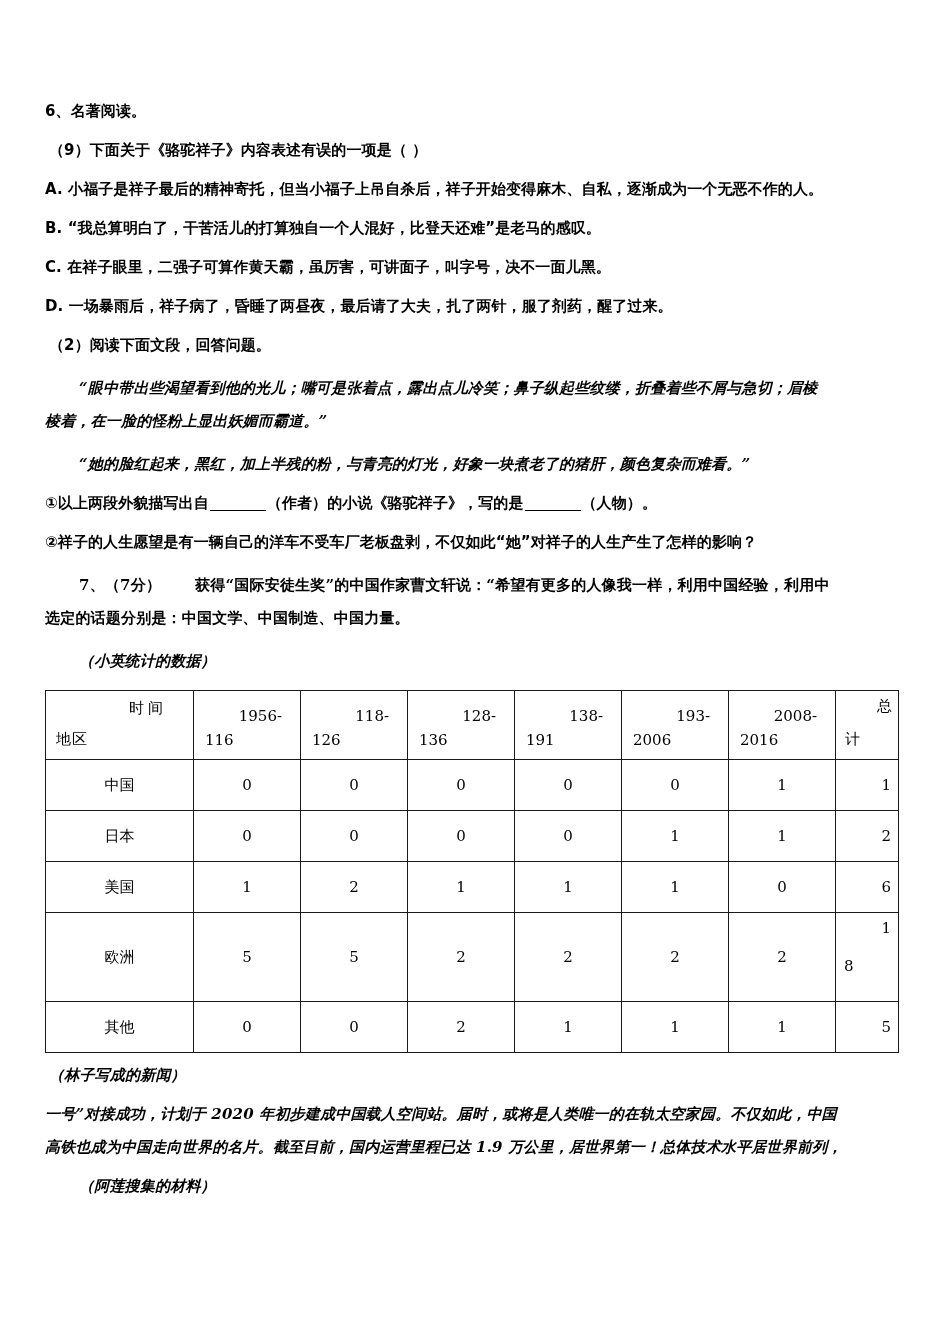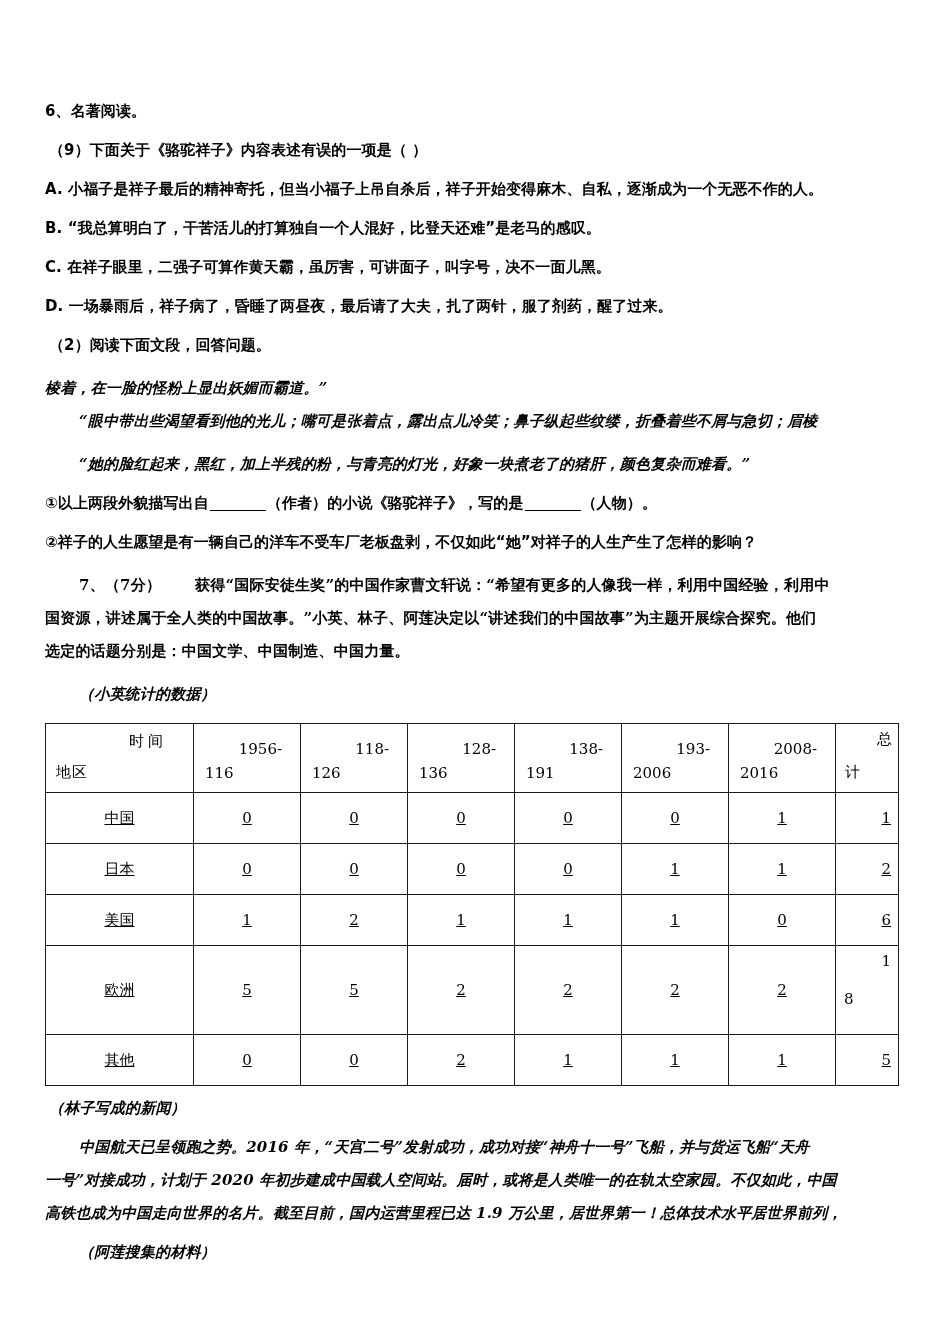--- a/index.html
+++ b/index.html
@@ -127,21 +127,20 @@
   }
   .hdr-total .b-num {
     position: absolute;
     bottom: 10px;
     left: 9px;
   }
 
   .row-cell {
     height: 50px;
     text-align: center;
-    text-decoration: underline;
   }
   .row-cell.region { text-align: center; }
   .row-cell.total {
     text-align: right;
     padding-right: 7px;
   }
   .row-tall { height: 88px; }
   .total-wrap {
     position: relative;
     height: 100%;
@@ -177,40 +176,39 @@
   <div class="line hei">C. 在祥子眼里，二强子可算作黄天霸，虽厉害，可讲面子，叫字号，决不一面儿黑。</div>
   <div class="spacer-6"></div>
   <div class="line hei">D. 一场暴雨后，祥子病了，昏睡了两昼夜，最后请了大夫，扎了两针，服了剂药，醒了过来。</div>
 
   <div class="spacer-6"></div>
 
   <div class="line hei indent1">（2）阅读下面文段，回答问题。</div>
 
   <div class="spacer-10"></div>
 
+  <div class="line kai indent2">“眼中带出些渴望看到他的光儿；嘴可是张着点，露出点儿冷笑；鼻子纵起些纹缕，折叠着些不屑与急切；眉棱</div>
   <div class="line kai">棱着，在一脸的怪粉上显出妖媚而霸道。”</div>
-  <div class="line kai indent2">“眼中带出些渴望看到他的光儿；嘴可是张着点，露出点儿冷笑；鼻子纵起些纹缕，折叠着些不屑与急切；眉棱</div>
 
   <div class="spacer-10"></div>
 
   <div class="line kai indent2">“她的脸红起来，黑红，加上半残的粉，与青亮的灯光，好象一块煮老了的猪肝，颜色复杂而难看。”</div>
 
   <div class="spacer-6"></div>
 
   <div class="line hei"><span>①以上两段外貌描写出自</span><span class="blank"></span><span>（作者）的小说《骆驼祥子》，写的是</span><span class="blank"></span><span>（人物）。</span></div>
 
   <div class="spacer-6"></div>
 
   <div class="line hei">②祥子的人生愿望是有一辆自己的洋车不受车厂老板盘剥，不仅如此“她”对祥子的人生产生了怎样的影响？</div>
 
   <div class="spacer-10"></div>
 
   <div class="line song indent2"><span>7、</span><span>（7分）</span><span class="gap"></span><span>获得“国际安徒生奖”的中国作家曹文轩说：“希望有更多的人像我一样，利用中国经验，利用中</span></div>
 
-  <div class="line song">国资源，讲述属于全人类的中国故事。”小英、林子、阿莲决定以“讲述我们的中国故事”为主题开展综合探究。他们</div>
   <div class="line song">选定的话题分别是：中国文学、中国制造、中国力量。</div>
 
   <div class="spacer-10"></div>
 
   <div class="line kai indent2">（小英统计的数据）</div>
 
   <div class="spacer-6"></div>
 
 
   <div class="tbl-wrap">
@@ -323,21 +321,20 @@
       </tbody>
     </table>
   </div>
 
   <div class="spacer-6"></div>
 
   <div class="line kai indent1">（林子写成的新闻）</div>
 
   <div class="spacer-6"></div>
 
-  <div class="line kai indent2">中国航天已呈领跑之势。2016 年，“天宫二号”发射成功，成功对接“神舟十一号”飞船，并与货运飞船“天舟</div>
   <div class="line kai">一号”对接成功，计划于 2020 年初步建成中国载人空间站。届时，或将是人类唯一的在轨太空家园。不仅如此，中国</div>
   <div class="line kai">高铁也成为中国走向世界的名片。截至目前，国内运营里程已达 1.9 万公里，居世界第一！总体技术水平居世界前列，</div>
 
   <div class="spacer-6"></div>
 
   <div class="line kai indent2">（阿莲搜集的材料）</div>
 
 </div>
 
 </body></html>

